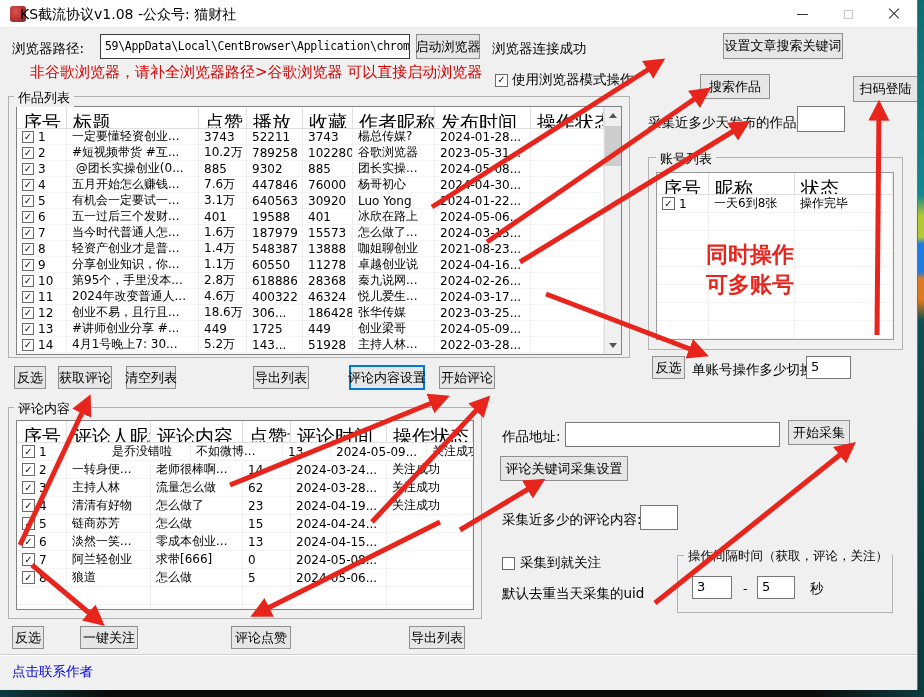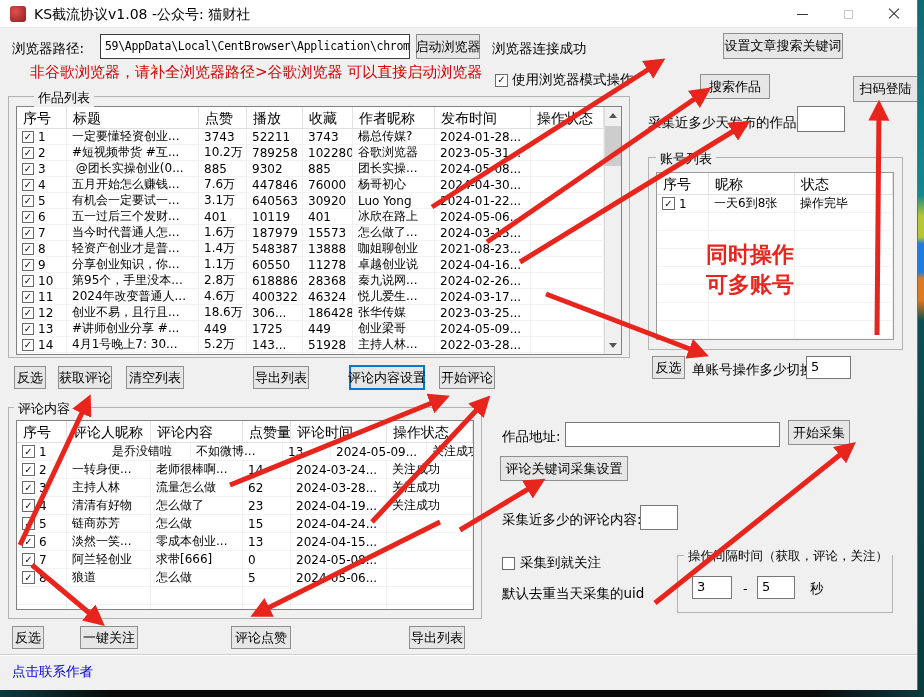--- a/index.html
+++ b/index.html
@@ -11,21 +11,21 @@
   
   #desktop-strip { position:absolute; right:0; top:0; width:6px; height:697px;
     background:linear-gradient(180deg,#0f6b70 0%,#14898e 28%,#b5c832 31%,#b5c832 34%,#1f7ce0 35%,#1f7ce0 39%,#e07a1f 40%,#e07a1f 43%,#0d4f53 46%,#0a3a3d 100%); }
   #bottom-strip { position:absolute; left:0; top:690px; width:924px; height:7px;
     background:linear-gradient(90deg,#0d3b3f,#0a0a0a 12%,#0a0a0a 88%,#0d3b3f); }
 
   
   .titlebar { position:absolute; left:0; top:0; width:918px; height:28px; background:#ffffff; border-bottom:1px solid #ececec; }
   .app-icon { position:absolute; left:10px; top:6px; width:16px; height:16px; border-radius:3px;
     background:radial-gradient(circle at 35% 35%, #e05050, #8c1d1d); }
-  .title-text { position:absolute; left:34px; top:0; height:28px; line-height:28px; font-size:14px; color:#000; white-space:nowrap; }
+  .title-text { position:absolute; left:20px; top:0; height:28px; line-height:28px; font-size:14px; color:#000; white-space:nowrap; }
   .tb-btn { position:absolute; top:0; width:46px; height:28px; display:flex; align-items:center; justify-content:center; }
   .glyph-min { width:11px; height:0; border-top:1px solid #333; }
   .glyph-max { width:9px; height:9px; border:1px solid #c9c9c9; }
   .glyph-close { position:relative; width:12px; height:12px; }
   .glyph-close::before,.glyph-close::after{ content:""; position:absolute; left:-1px; top:5px; width:14px; height:0; border-top:1px solid #333; }
   .glyph-close::before{ transform:rotate(45deg);} .glyph-close::after{ transform:rotate(-45deg);}
 
   .lbl { position:absolute; font-size:13px; color:#000; white-space:nowrap; }
   .lbl-lg { font-size:13.5px; }
   .btn { position:absolute; display:flex; align-items:center; justify-content:center; background:#e6e6e6; border:1px solid #8f8f8f; font-size:13px; color:#000; white-space:nowrap; }
@@ -36,21 +36,21 @@
 
   .cb { width:13px; height:13px; border:1px solid #6a6a6a; background:#fff; display:inline-flex; align-items:center; justify-content:center; flex:none; }
   .cb.sm { width:12px; height:12px; }
   .cb.checked::after { content:"✓"; font-size:10px; font-weight:bold; color:#111; line-height:1; }
 
   .groupbox { position:absolute; border:1px solid #b2b2b2; }
   .grouplabel { position:absolute; font-size:13px; background:#f0f0f0; padding:0 4px; white-space:nowrap; z-index:2; }
 
   .tbl { position:absolute; background:#fff; border:1px solid #828282; overflow:hidden; }
   .thead { display:flex; height:22px; background:#fff; border-bottom:1px solid #e0e0e0; }
-  .hcell { font-size:14px; padding:3px 0 0 6px; border-right:1px solid #e2e2e2; white-space:nowrap; overflow:hidden; flex:none; }
+  .hcell { font-size:19px; padding:3px 0 0 6px; border-right:1px solid #e2e2e2; white-space:nowrap; overflow:hidden; flex:none; }
   .tbody { position:relative; }
   .trow { display:flex; }
   .trow.h16 { height:16px; } .trow.h18 { height:18px; }
   .tcell { display:flex; align-items:center; font-size:12px; padding-left:5px; border-right:1px solid #efefef; border-bottom:1px solid #f3f3f3; white-space:pre; overflow:hidden; flex:none; }
   .tcell .cb { margin-right:4px; }
 
   .vscroll { position:absolute; right:0; top:0; width:17px; height:100%; background:#f0f0f0; border-left:1px solid #dcdcdc; }
   .sb-btn { position:absolute; left:0; width:16px; height:17px; display:flex; align-items:center; justify-content:center; }
   .sb-up { top:0; } .sb-down { bottom:0; }
   .tri-up { width:0; height:0; border-left:4px solid transparent; border-right:4px solid transparent; border-bottom:5px solid #555; }
@@ -90,21 +90,21 @@
   <div class="warn" style="left:30px; top:63px;">非谷歌浏览器，请补全浏览器路径&gt;谷歌浏览器 可以直接启动浏览器</div>
 
   <div style="position:absolute; left:495px; top:71px; display:flex; align-items:center;">
     <span class="cb checked"></span>
     <span class="lbl lbl-lg" style="position:static; margin-left:4px;">使用浏览器模式操作</span>
   </div>
   <div class="btn" style="left:700px; top:74px; width:70px; height:25px;">搜索作品</div>
   <div class="btn" style="left:853px; top:76px; width:65px; height:26px;">扫码登陆</div>
 
   <div class="groupbox" style="left:8px; top:96px; width:622px; height:262px;"></div>
-  <div class="grouplabel" style="left:14px; top:89px;margin-left:20px;">作品列表</div>
+  <div class="grouplabel" style="left:14px; top:89px;">作品列表</div>
   <div class="tbl" style="left:16px; top:106px; width:606px; height:249px;">
     <div class="thead" id="works-head">
         <div class="hcell" style="width: 50px;">序号</div>
         <div class="hcell" style="width: 132px;">标题</div>
         <div class="hcell" style="width: 48px;">点赞</div>
         <div class="hcell" style="width: 56px;">播放</div>
         <div class="hcell" style="width: 50px;">收藏</div>
         <div class="hcell" style="width: 82px;">作者昵称</div>
         <div class="hcell" style="width: 96px;">发布时间</div>
         <div class="hcell" style="width: 73px;">操作状态</div>
@@ -157,21 +157,21 @@
           <div class="tcell" style="width: 56px;"><span>640563</span></div>
           <div class="tcell" style="width: 50px;"><span>30920</span></div>
           <div class="tcell" style="width: 82px;"><span>Luo Yong</span></div>
           <div class="tcell" style="width: 96px;"><span>2024-01-22...</span></div>
           <div class="tcell" style="width: 73px;"><span></span></div>
         </div>
         <div class="trow h16">
           <div class="tcell" style="width: 50px;"><span class="cb sm checked"></span><span>6</span></div>
           <div class="tcell" style="width: 132px;"><span>五一过后三个发财...</span></div>
           <div class="tcell" style="width: 48px;"><span>401</span></div>
-          <div class="tcell" style="width: 56px;"><span>10119</span></div>
+          <div class="tcell" style="width: 56px;"><span>19588</span></div>
           <div class="tcell" style="width: 50px;"><span>401</span></div>
           <div class="tcell" style="width: 82px;"><span>冰欣在路上</span></div>
           <div class="tcell" style="width: 96px;"><span>2024-05-06...</span></div>
           <div class="tcell" style="width: 73px;"><span></span></div>
         </div>
         <div class="trow h16">
           <div class="tcell" style="width: 50px;"><span class="cb sm checked"></span><span>7</span></div>
           <div class="tcell" style="width: 132px;"><span>当今时代普通人怎...</span></div>
           <div class="tcell" style="width: 48px;"><span>1.6万</span></div>
           <div class="tcell" style="width: 56px;"><span>187979</span></div>
@@ -267,21 +267,21 @@
         </div>
       <div class="sb-thumb"></div>
       <div class="sb-btn sb-down">
           <div class="tri-down"></div>
         </div>
     </div>
   </div>
 
   <div class="btn" style="left:14px; top:366px; width:32px; height:23px;">反选</div>
   <div class="btn" style="left:58px; top:366px; width:54px; height:23px;">获取评论</div>
-  <div class="btn" style="left:126px; top:366px; width:58px; height:23px;">清空列表</div>
+  <div class="btn" style="left:126px; top:366px; width:50px; height:23px;">清空列表</div>
   <div class="btn" style="left:253px; top:366px; width:56px; height:23px;">导出列表</div>
   <div class="btn focus" style="left:349px; top:365px; width:76px; height:25px;">评论内容设置</div>
   <div class="btn" style="left:439px; top:366px; width:56px; height:23px;">开始评论</div>
 
   <div class="lbl lbl-lg" style="left:648px; top:114px;">采集近多少天发布的作品:</div>
   <div class="tinput" style="left:797px; top:106px; width:48px; height:26px;"></div>
 
   <div class="groupbox" style="left:648px; top:157px; width:255px; height:193px;"></div>
   <div class="grouplabel" style="left:656px; top:150px;">账号列表</div>
   <div class="tbl" style="left:656px; top:172px; width:238px; height:168px; border-color:#9a9a9a;">

